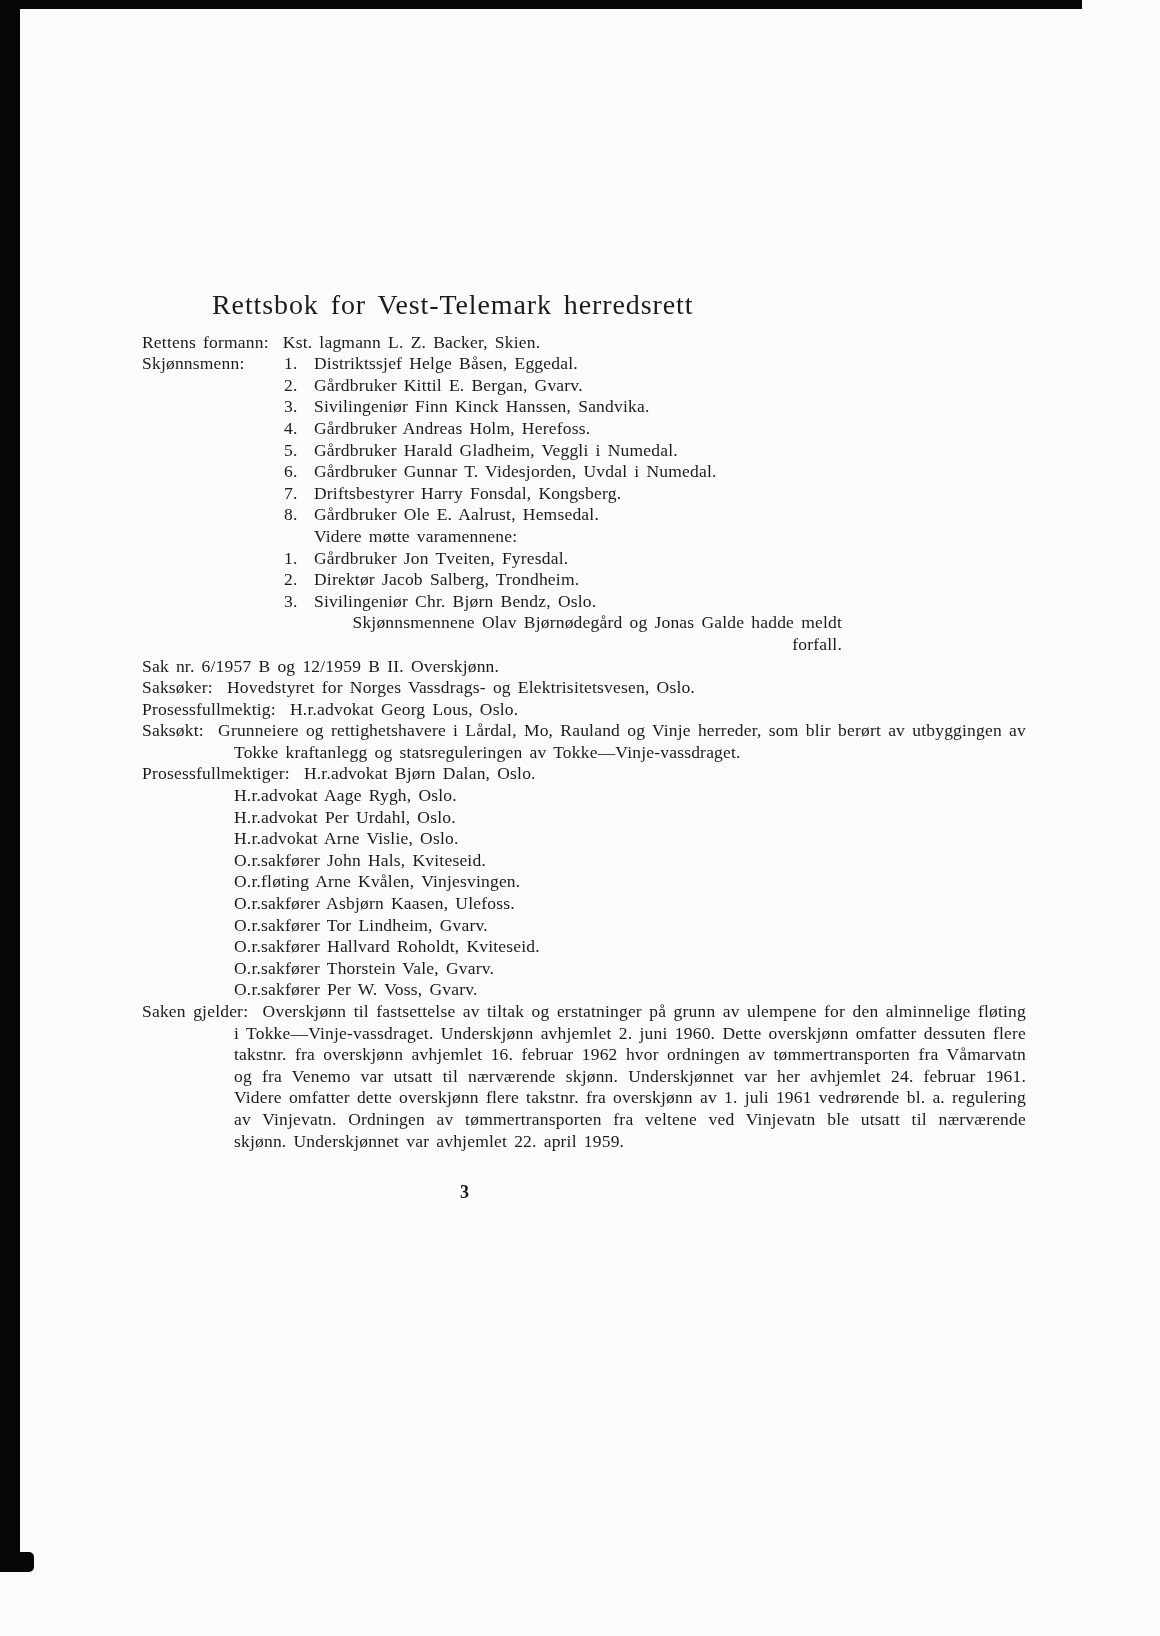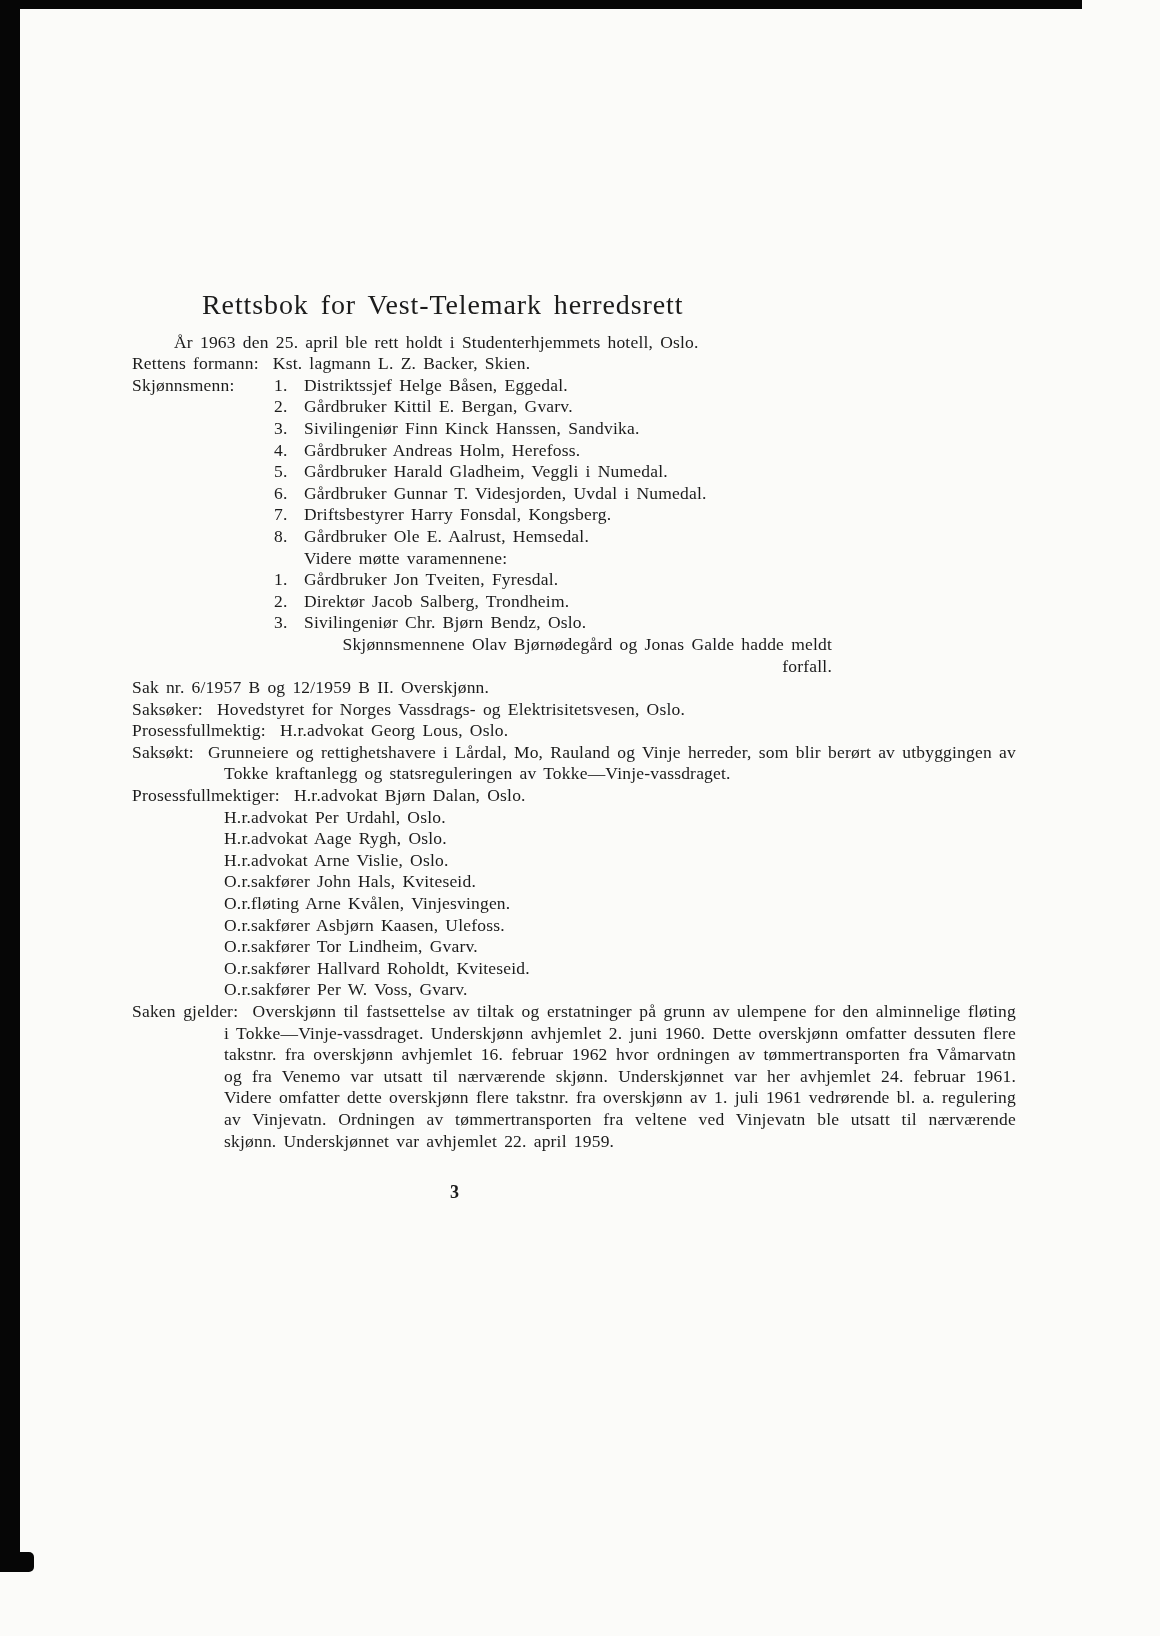--- a/index.html
+++ b/index.html
@@ -18,21 +18,21 @@
     overflow: hidden;
     color: #1b1b1b;
   }
   
   .edge-top  { position: absolute; top: 0; left: 0; width: 1082px; height: 9px;  background: #060606; }
   .edge-left { position: absolute; top: 0; left: 0; width: 20px;  height: 1570px; background: #060606; }
   .edge-blob { position: absolute; top: 1552px; left: 0; width: 34px; height: 20px; background: #060606; border-radius: 0 5px 5px 0; }
 
   .content {
     position: absolute;
-    left: 132px;
+    left: 142px;
     top: 294px;
     width: 884px;
     font-size: 17.5px;
     line-height: 21.6px;
     letter-spacing: 0.2px;
     word-spacing: 2.5px;
   }
   .title {
     font-size: 28px;
     font-weight: 400;
@@ -66,21 +66,20 @@
 <div class="page">
   <div class="edge-top"></div>
   <div class="edge-left"></div>
   <div class="edge-blob"></div>
 
   <div class="content">
 
     <h1 class="title">Rettsbok for Vest-Telemark herredsrett</h1>
 
     <section>
-      <p class="indent">År 1963 den 25. april ble rett holdt i Studenterhjemmets hotell, Oslo.</p>
 
       <p><span class="lbl">Rettens formann:</span> <span>Kst. lagmann L. Z. Backer, Skien.</span></p>
 
       <div class="row">
         <span class="c1">Skjønnsmenn:</span>
         <span class="c2">1.</span>
         <span class="c3">Distriktssjef Helge Båsen, Eggedal.</span>
       </div>
       <div class="row">
         <span class="c1"></span>
@@ -143,28 +142,29 @@
       <p>Sak nr. 6/1957 B og 12/1959 B II. Overskjønn.</p>
 
       <p><span class="lbl">Saksøker:</span> <span>Hovedstyret for Norges Vassdrags- og Elektrisitetsvesen, Oslo.</span></p>
 
       <p><span class="lbl">Prosessfullmektig:</span> <span>H.r.advokat Georg Lous, Oslo.</span></p>
 
       <p class="hang"><span class="lbl">Saksøkt:</span> <span>Grunneiere og rettighetshavere i Lårdal, Mo, Rauland og Vinje herreder, som blir berørt av utbyggingen av Tokke kraftanlegg og statsreguleringen av Tokke—Vinje-vassdraget.</span></p>
 
       <p><span class="lbl">Prosessfullmektiger:</span> <span>H.r.advokat Bjørn Dalan, Oslo.</span></p>
 
+      <p class="plist">H.r.advokat Aage Rygh, Oslo.</p>
       <p class="plist">H.r.advokat Per Urdahl, Oslo.</p>
-      <p class="plist">H.r.advokat Aage Rygh, Oslo.</p>
       <p class="plist">H.r.advokat Arne Vislie, Oslo.</p>
       <p class="plist">O.r.sakfører John Hals, Kviteseid.</p>
       <p class="plist">O.r.fløting Arne Kvålen, Vinjesvingen.</p>
       <p class="plist">O.r.sakfører Asbjørn Kaasen, Ulefoss.</p>
       <p class="plist">O.r.sakfører Tor Lindheim, Gvarv.</p>
       <p class="plist">O.r.sakfører Hallvard Roholdt, Kviteseid.</p>
+      <p class="plist">O.r.sakfører Thorstein Vale, Gvarv.</p>
       <p class="plist">O.r.sakfører Per W. Voss, Gvarv.</p>
 
       <p class="hang"><span class="lbl">Saken gjelder:</span> <span>Overskjønn til fastsettelse av tiltak og erstatninger på grunn av ulempene for den alminnelige fløting i Tokke—Vinje-vassdraget. Underskjønn avhjemlet 2. juni 1960. Dette overskjønn omfatter dessuten flere takstnr. fra overskjønn avhjemlet 16. februar 1962 hvor ordningen av tømmertransporten fra Våmarvatn og fra Venemo var utsatt til nærværende skjønn. Underskjønnet var her avhjemlet 24. februar 1961. Videre omfatter dette overskjønn flere takstnr. fra overskjønn av 1. juli 1961 vedrørende bl. a. regulering av Vinjevatn. Ordningen av tømmertransporten fra veltene ved Vinjevatn ble utsatt til nærværende skjønn. Underskjønnet var avhjemlet 22. april 1959.</span></p>
     </section>
 
     <p class="page-num">3</p>
   </div>
 </div>
 
 </body></html>

